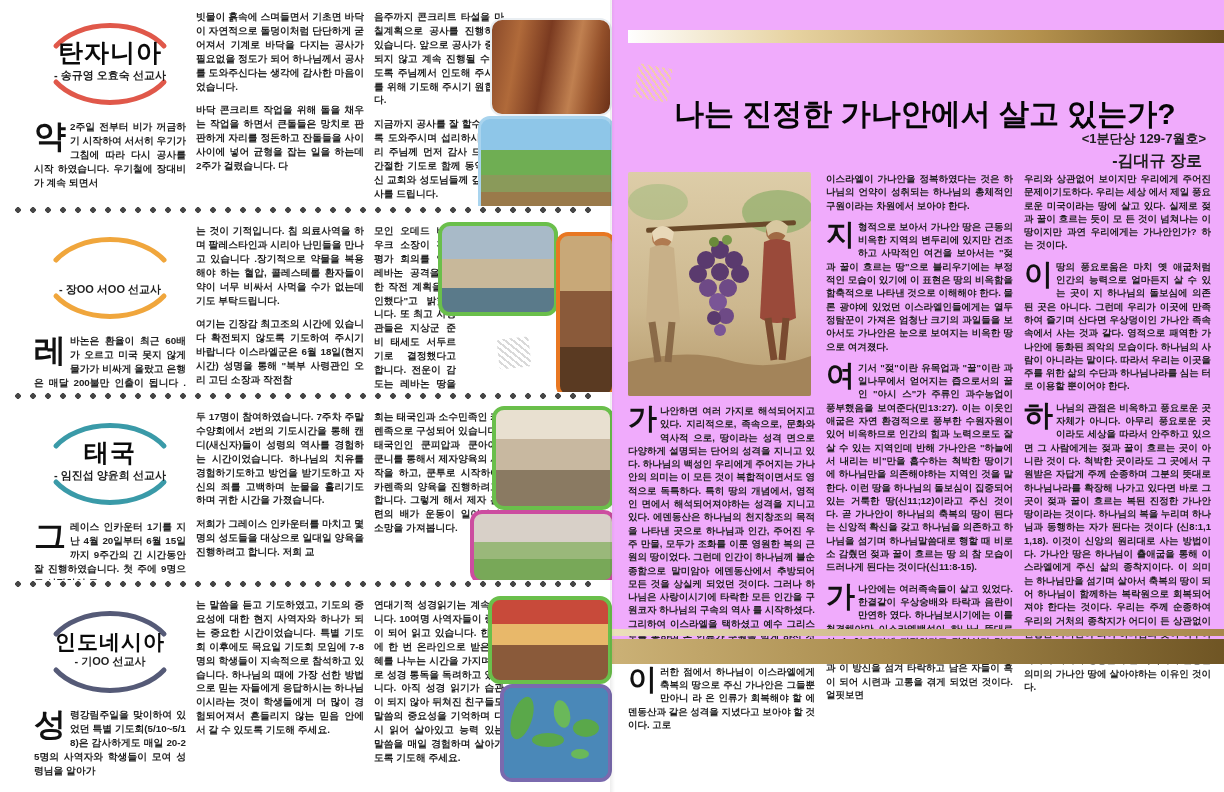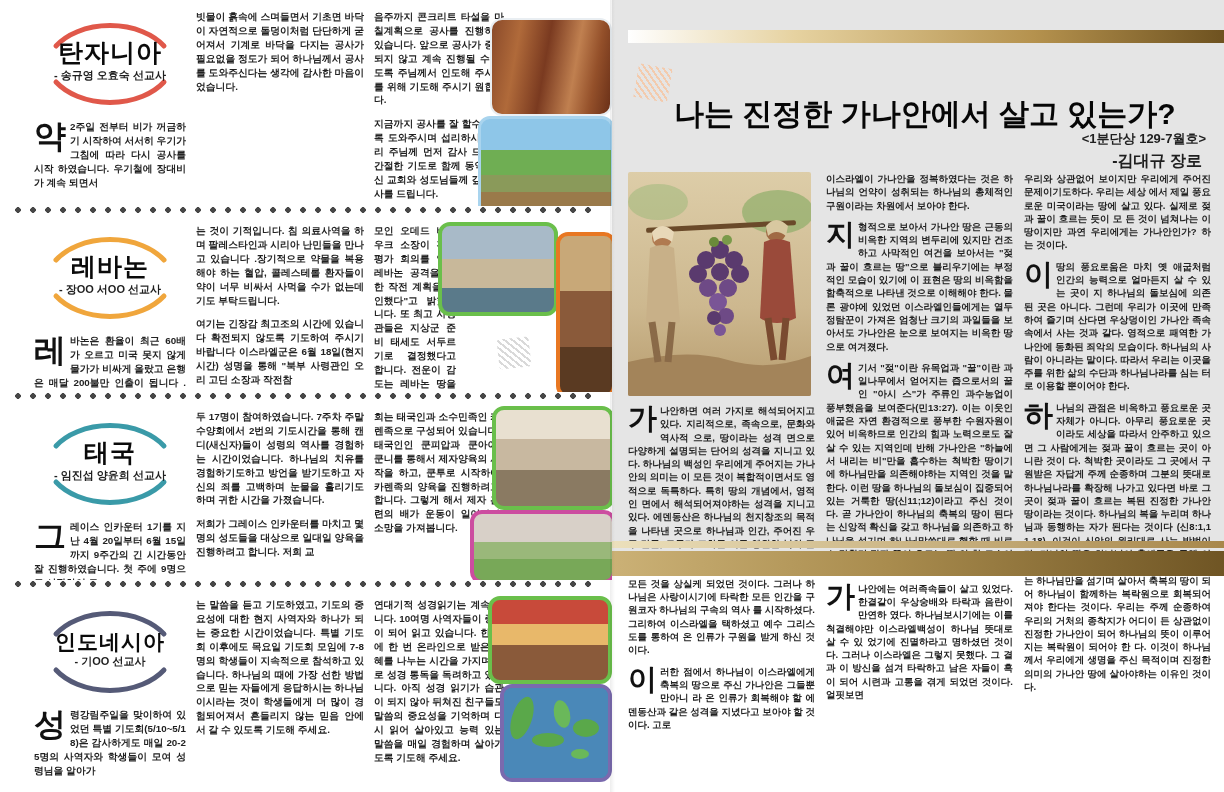--- a/index.html
+++ b/index.html
@@ -54,21 +54,21 @@
     background:linear-gradient(to bottom,#d8d0c8 0 42%,#9ab87a 42% 68%,#78a858 68% 100%); }
   .id-ph1 { left:488px; top:8px; width:116px; height:80px; border:4px solid #6abf4b;
     background:linear-gradient(to bottom,#c84a3a 0 30%,#e8b86a 30% 56%,#8a5a3a 56% 100%); }
   .id-map { left:500px; top:96px; width:104px; height:90px; border:4px solid #7a6aae; overflow:hidden;
     background:#4a88b8; }
   .id-map svg { display:block; width:100%; height:100%; }
   .deco-hatch { position:absolute; width:32px; height:30px; border-radius:3px;
     background:repeating-linear-gradient(45deg,#d9d9d9 0 2px,#ffffff 2px 5px); }
   .lb-deco { left:498px; top:124px; transform:rotate(-6deg); z-index:1; }
   
-  .page-right { position:absolute; left:612px; top:0; width:612px; height:576px; background:#e5e5e5; }
+  .page-right { position:absolute; left:612px; top:0; width:612px; height:664px; background:#f0abfc; }
   .goldbar-top { position:absolute; left:16px; right:0; top:30px; height:13px;
     background:linear-gradient(to right,#ffffff 0%,#e6d2a0 28%,#b5924e 68%,#6e5220 100%); }
   .deco-title { position:absolute; left:24px; top:66px; width:34px; height:34px; transform:rotate(10deg);
     background:repeating-linear-gradient(45deg,#f3cbae 0 2px,rgba(255,255,255,0) 2px 5px); }
   .r-title { position:absolute; left:62px; top:74px; width:540px; font-size:30px; font-weight:900;
     letter-spacing:0px; color:#060606; }
   .r-issue { position:absolute; right:18px; top:130px; font-size:13px; font-weight:800;text-align:right; }
   .r-author { position:absolute; right:22px; top:151px; font-size:16px; font-weight:700; }
   .rcols { position:absolute; left:16px; top:172px; width:584px; display:flex; gap:11px; }
   .rcol { width:187px; flex:none; }
@@ -97,40 +97,40 @@
               <path d="M22,36 A64,44 0 0 1 130,36"></path>
               <path d="M22,72 A64,44 0 0 0 130,72"></path>
             </svg>
             <div class="country">탄자니아</div>
             <div class="missionary">- 송규영 오효숙 선교사</div>
           </div>
           <p class="bt"><span class="dc">약</span><span>2주일 전부터 비가 꺼금하기 시작하여 서서히 우기가 그침에 따라 다시 공사를 시작 하였습니다. 우기철에 장대비가 계속 되면서</span></p>
         </div>
         <div class="col2">
           <p class="bt">빗물이 흙속에 스며들면서 기초면 바닥이 자연적으로 돌덩이처럼 단단하게 굳어져서 기계로 바닥을 다지는 공사가 필요없을 정도가 되어 하나님께서 공사를 도와주신다는 생각에 감사한 마음이었습니다.</p>
+          <p class="bt">바닥 콘크리트 작업을 위해 돌을 채우는 작업을 하면서 큰돌들은 망치로 판판하게 자리를 정돈하고 잔돌들을 사이사이에 넣어 균형을 잡는 일을 하는데 2주가 걸렸습니다. 다</p>
         </div>
         <div class="col3">
           <p class="bt">음주까지 콘크리트 타설을 마칠계획으로 공사를 진행하고 있습니다. 앞으로 공사가 중단되지 않고 계속 진행될 수 있도록 주님께서 인도해 주시기를 위해 기도해 주시기 원합니다.</p>
           <p class="bt">지금까지 공사를 잘 할수 있도록 도와주시며 섭리하시는 우리 주님께 먼저 감사 드리고, 간절한 기도로 함께 동역해주신 교회와 성도님들께 깊은 감사를 드립니다.</p>
         </div>
       </div>
       <div class="ph tz-ph1"></div>
       <div class="ph tz-ph2"></div>
     </section>
     <div class="dots"></div>
 
     <section class="section s-lb" style="--accent: #f0a63c;">
       <div class="cols">
         <div class="col1">
           <div class="badge">
             <svg viewBox="0 0 152 106" aria-hidden="true">
               <path d="M22,36 A64,44 0 0 1 130,36"></path>
               <path d="M22,72 A64,44 0 0 0 130,72"></path>
             </svg>
-            <div class="country">레바논</div>
             <div class="missionary">- 장OO 서OO 선교사</div>
           </div>
           <p class="bt"><span class="dc">레</span><span>바논은 환율이 최근 60배가 오르고 미국 못지 않게 물가가 비싸게 올랐고 은행은 매달 200불만 인출이 됩니다 . 다들 살아 있다</span></p>
         </div>
         <div class="col2">
           <p class="bt">는 것이 기적입니다. 침 의료사역을 하며 팔레스타인과 시리아 난민들을 만나고 있습니다 .장기적으로 약물을 복용해야 하는 혈압, 콜레스테롤 환자들이 약이 너무 비싸서 사먹을 수가 없는데 기도 부탁드립니다.</p>
           <p class="bt">여기는 긴장감 최고조의 시간에 있습니다 확전되지 않도록 기도하여 주시기 바랍니다 이스라엘군은 6월 18일(현지시간) 성명을 통해 "북부 사령관인 오리 고딘 소장과 작전참</p>
         </div>
         <div class="col3">
           <p class="bt">모인 오데드 바시우크 소장이 전황 평가 회의를 열고 레바논 공격을 위한 작전 계획을 승인했다"고 밝혔습니다. 또 최고 사령관들은 지상군 준비 태세도 서두르기로 결정했다고 합니다. 전운이 감도는 레바논 땅을 위해 기도 부탁드립니다.</p>

